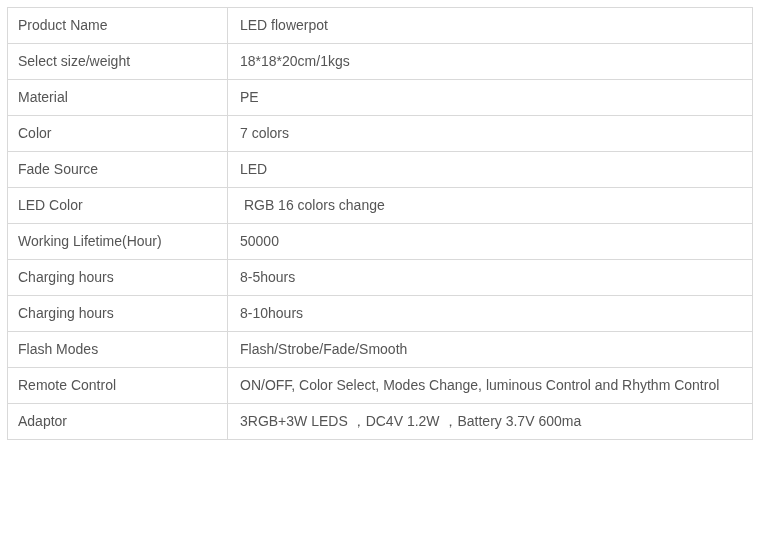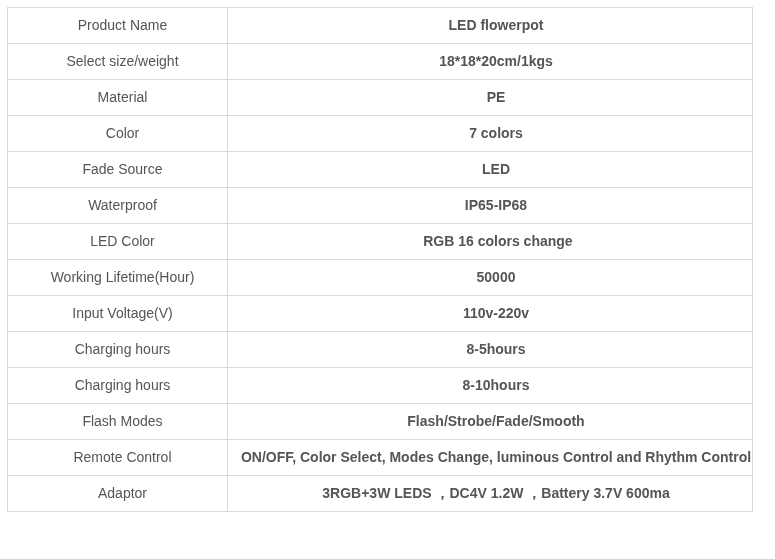--- a/index.html
+++ b/index.html
@@ -1,15 +1,15 @@
 <!DOCTYPE html>
 <html style="--page-bg: #ffffff; --border-color: #d9d9d9; --text-color: #555555;"><head>
 <meta charset="utf-8">
 <style>
-  * { margin: 0; padding: 0; box-sizing: border-box; text-align: center; }
+  * { margin: 0; padding: 0; box-sizing: border-box; }
   html, body {
     width: 775px;
     height: 559px;
     background: var(--page-bg, #ffffff);
     font-family: "Liberation Sans", sans-serif;
     overflow: hidden;
   }
   .spec-table {
     border-collapse: collapse;
     table-layout: fixed;
@@ -26,21 +26,20 @@
     vertical-align: middle;
     white-space: nowrap;
     overflow: hidden;
   }
   td.label-cell {
     width: 220px;
     padding-left: 10px;
   }
   td.value-cell {
     padding-left: 12px;
-    font-weight: bold;
   }
 </style>
 </head>
 <body>
 
 <table class="spec-table">
   <tbody>
   <tr>
     <td class="label-cell">Product Name</td>
     <td class="value-cell">LED flowerpot</td>
@@ -59,39 +58,31 @@
   <tr>
     <td class="label-cell">Color</td>
     <td class="value-cell">7 colors</td>
   </tr>
 
   <tr>
     <td class="label-cell">Fade Source</td>
     <td class="value-cell">LED</td>
   </tr>
 
-  <tr>
-    <td class="label-cell">Waterproof</td>
-    <td class="value-cell">IP65-IP68</td>
-  </tr>
 
   <tr>
     <td class="label-cell">LED Color</td>
     <td class="value-cell">&nbsp;RGB 16 colors change</td>
   </tr>
 
   <tr>
     <td class="label-cell">Working Lifetime(Hour)</td>
     <td class="value-cell">50000</td>
   </tr>
 
-  <tr>
-    <td class="label-cell">Input Voltage(V)</td>
-    <td class="value-cell">110v-220v</td>
-  </tr>
 
   <tr>
     <td class="label-cell">Charging hours</td>
     <td class="value-cell">8-5hours</td>
   </tr>
 
   <tr>
     <td class="label-cell">Charging hours</td>
     <td class="value-cell">8-10hours</td>
   </tr>

